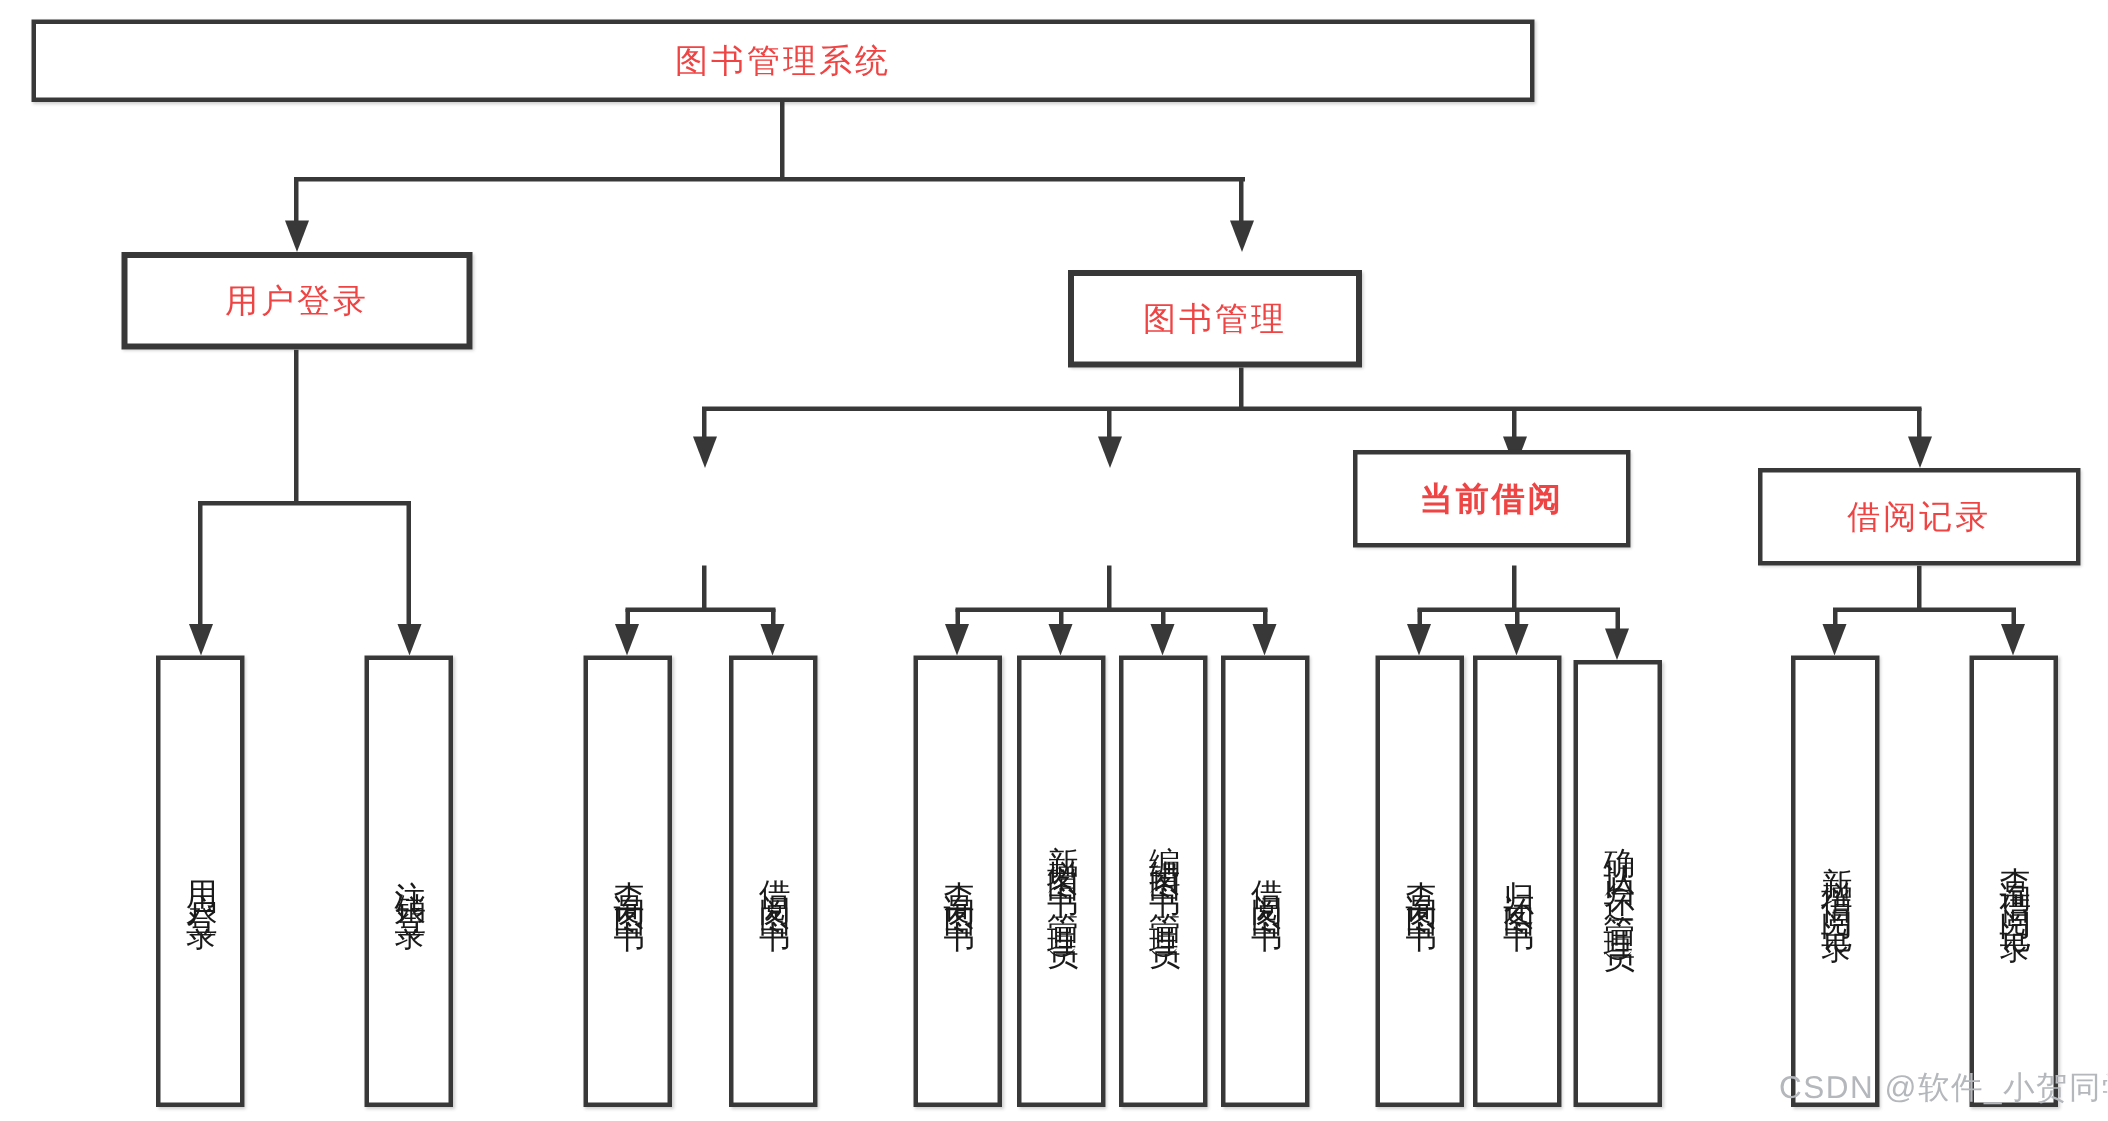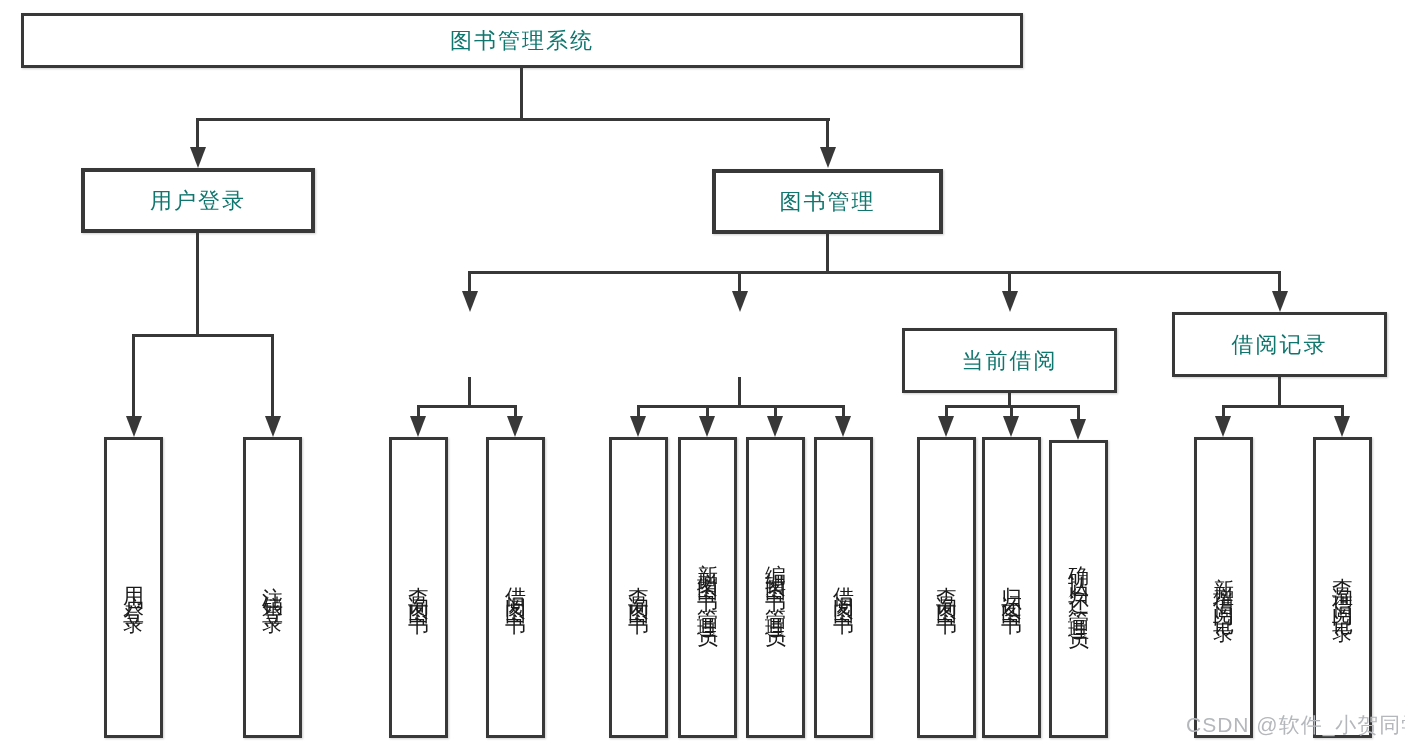--- a/index.html
+++ b/index.html
@@ -3,21 +3,21 @@
 <meta charset="utf-8">
 <style>
   html,body{margin:0;padding:0;background:#ffffff;}
   #stage{
     position:relative;width:1405px;height:747px;background:#ffffff;overflow:hidden;
     font-family:"Liberation Sans","DejaVu Sans",sans-serif;color:#1a1a1a;
   }
   .box{
     position:absolute;box-sizing:border-box;background:#ffffff;
     border:3px solid #383838;display:flex;align-items:center;justify-content:center;
-    font-size:22px;letter-spacing:2px;color:#0f766e;
+    font-size:22px;letter-spacing:2px;color:#ef4444;
     box-shadow:1px 1px 2px rgba(60,60,60,.25);
     white-space:nowrap;z-index:2;
   }
   .box.l2{border-width:4px;}
   .vbox{
     position:absolute;box-sizing:border-box;background:#ffffff;
     border:3px solid #383838;display:flex;align-items:center;justify-content:center;
     writing-mode:vertical-rl;text-orientation:mixed;
     font-size:21px;letter-spacing:9px;line-height:1.05;color:#1a1a1a;
     box-shadow:1px 1px 2px rgba(60,60,60,.25);
@@ -36,23 +36,23 @@
   }
 </style>
 </head>
 <body>
 
 <div id="stage">
 
   <div class="box" style="left:21px;top:13px;width:1002px;height:55px;">图书管理系统</div>
 
   <div class="box l2" style="left:81px;top:168px;width:234px;height:65px;">用户登录</div>
-  <div class="box l2" style="left:712px;top:169px;width:231px;height:65px;">图书管理</div>
+  <div class="box l2" style="left:712px;top:180px;width:196px;height:65px;">图书管理</div>
 
-  <div class="box" style="left:902px;top:328px;width:215px;height:65px;">当前借阅</div>
+  <div class="box" style="left:902px;top:300px;width:185px;height:65px;font-weight:bold;">当前借阅</div>
   <div class="box" style="left:1172px;top:312px;width:215px;height:65px;">借阅记录</div>
 
   <div class="vbox" style="left:104px;top:437px;width:59px;height:301px;">用户登录</div>
   <div class="vbox" style="left:243px;top:437px;width:59px;height:301px;">注销登录</div>
 
   <div class="vbox" style="left:389px;top:437px;width:59px;height:301px;">查询图书</div>
   <div class="vbox" style="left:486px;top:437px;width:59px;height:301px;">借阅图书</div>
 
   <div class="vbox" style="left:609px;top:437px;width:59px;height:301px;">查询图书</div>
   <div class="vbox" style="left:678px;top:437px;width:59px;height:301px;">新增图书（管理员）</div>

